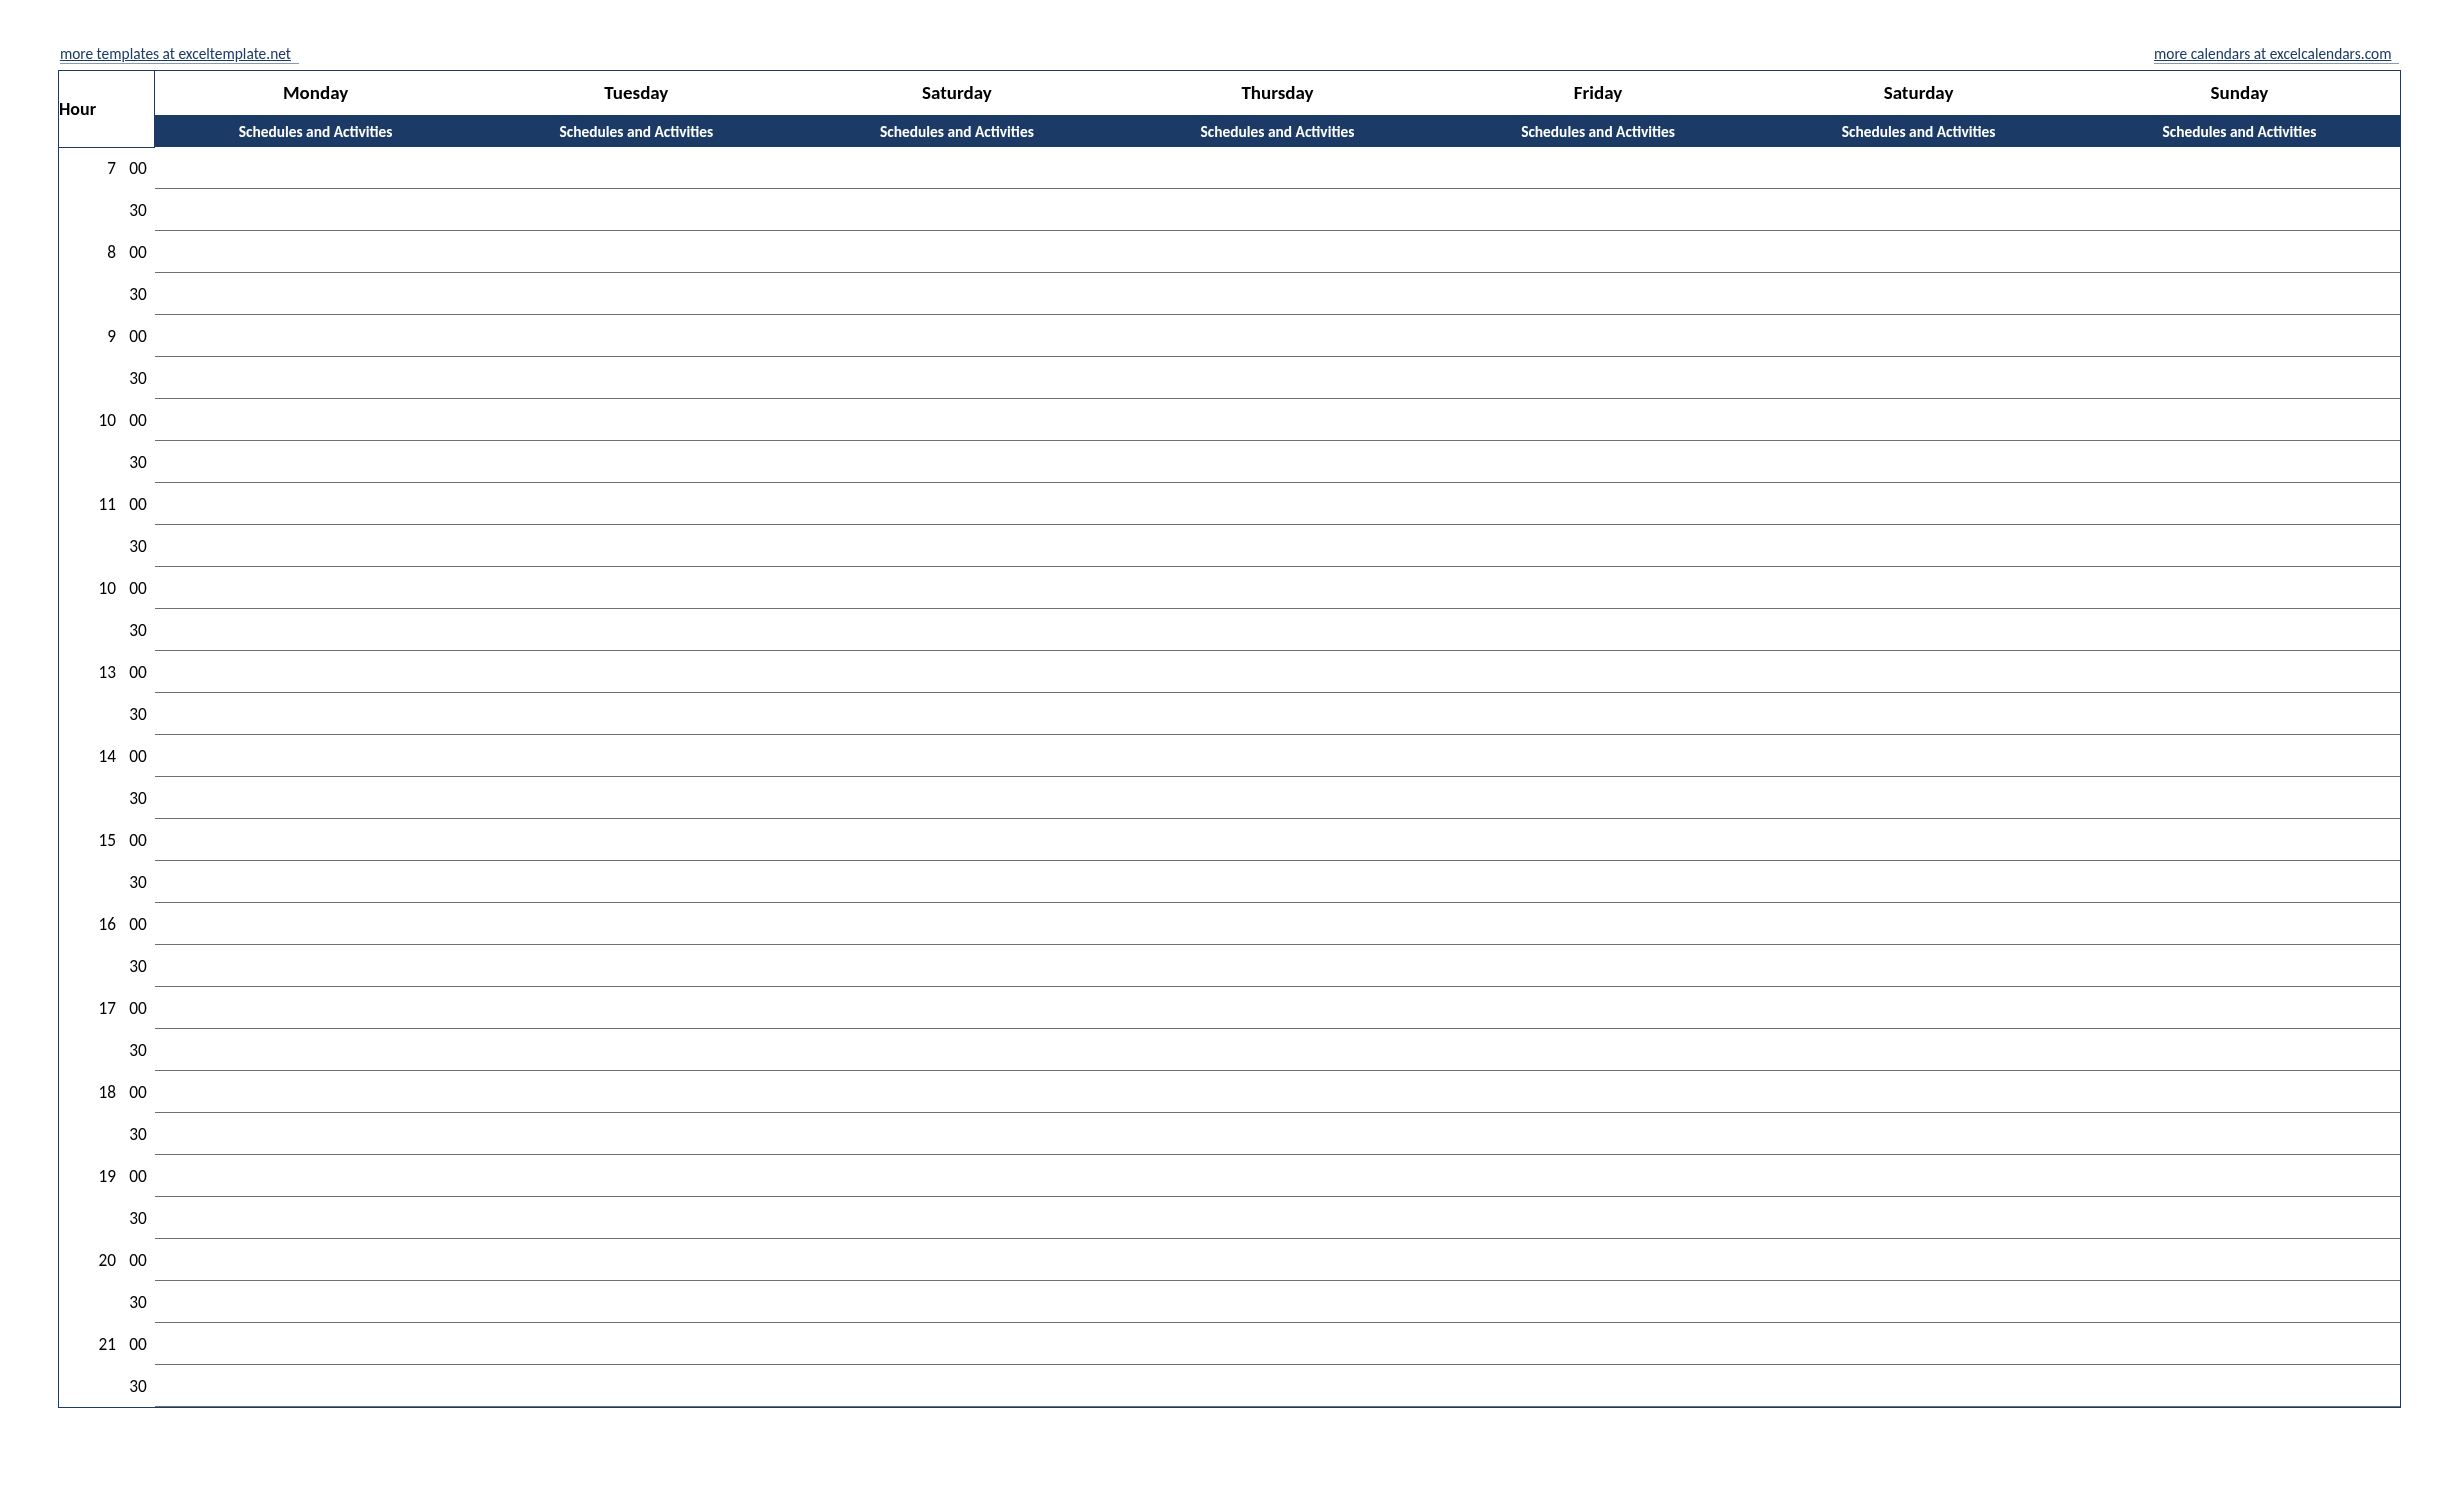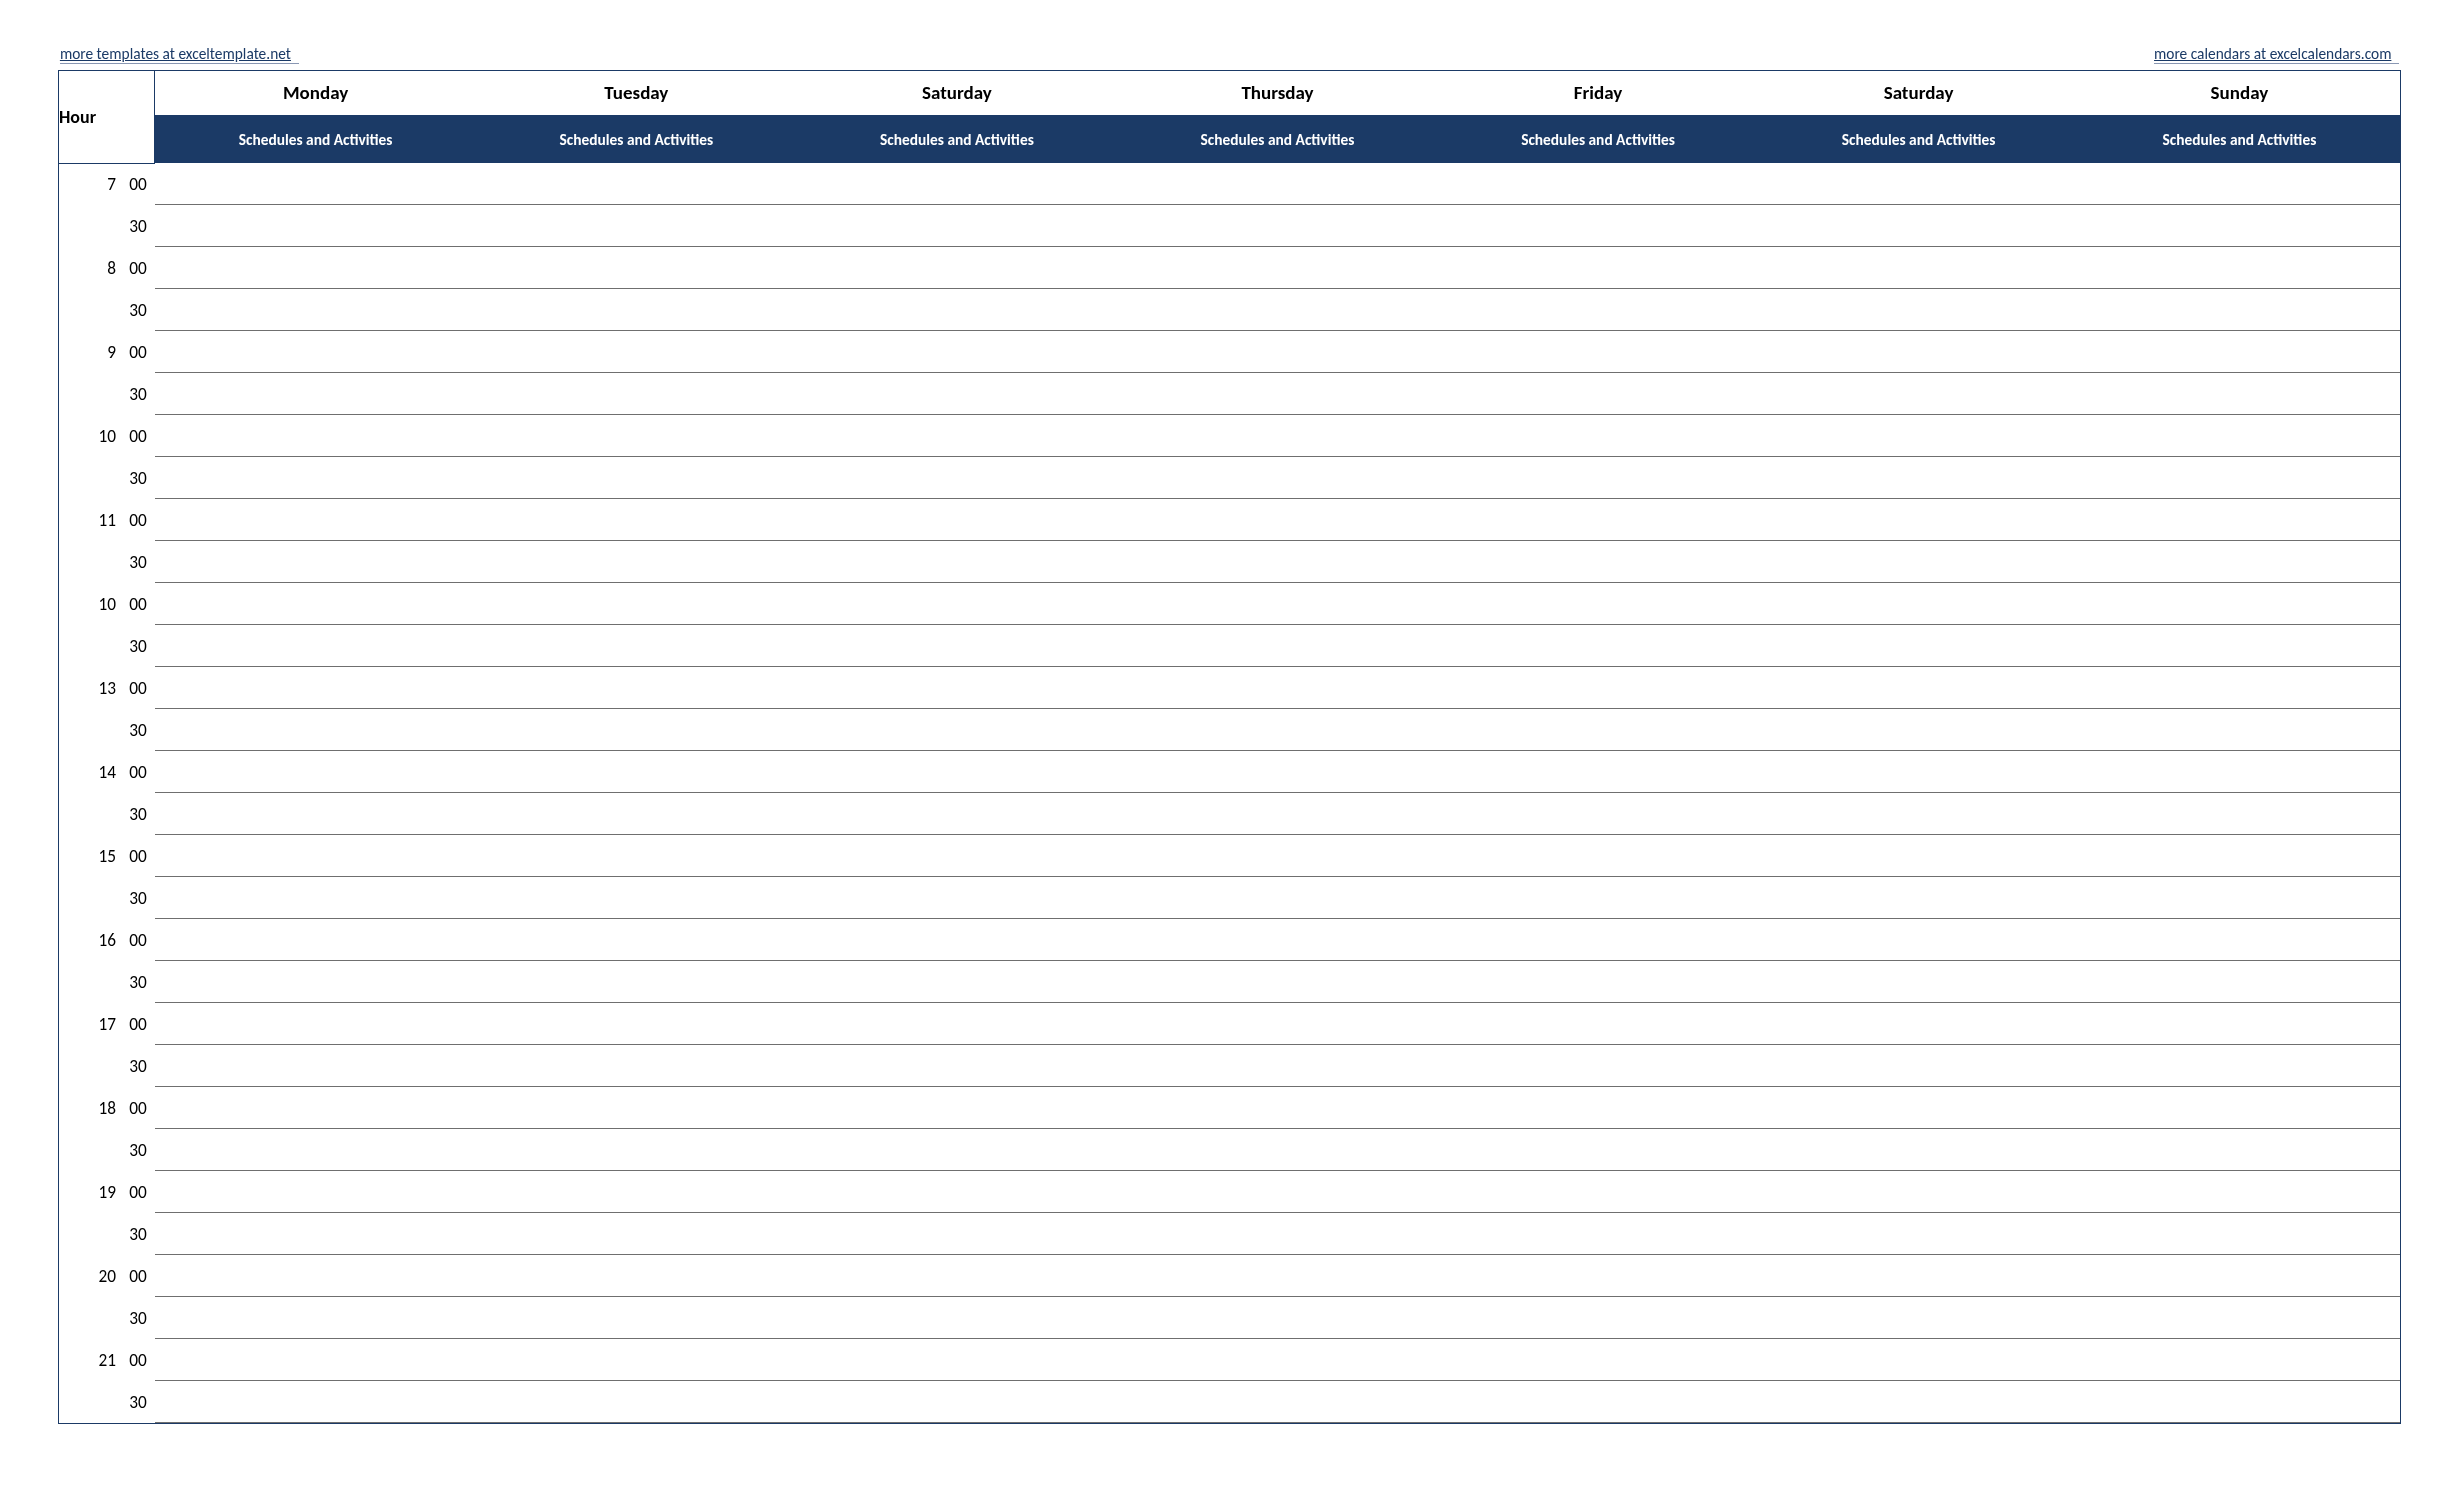--- a/index.html
+++ b/index.html
@@ -83,21 +83,21 @@
   }
   .day-head-last {
     border-right: 1.9px solid #1b3a66;
   }
   .sub-head {
     background: #1b3a66;
     color: #fff;
     font-weight: 700;
     font-size: 15.4px;
     text-align: center;
-    height: 48px;
+    height: 32px;
   }
   .sub-head-last { border-right: 1.9px solid #1b3a66; }
   .time-cell {
     height: 42px;
     vertical-align: middle;
     border-left: 1.9px solid #1b3a66;
   }
   .time-inner {
     display: flex;
     justify-content: flex-end;

